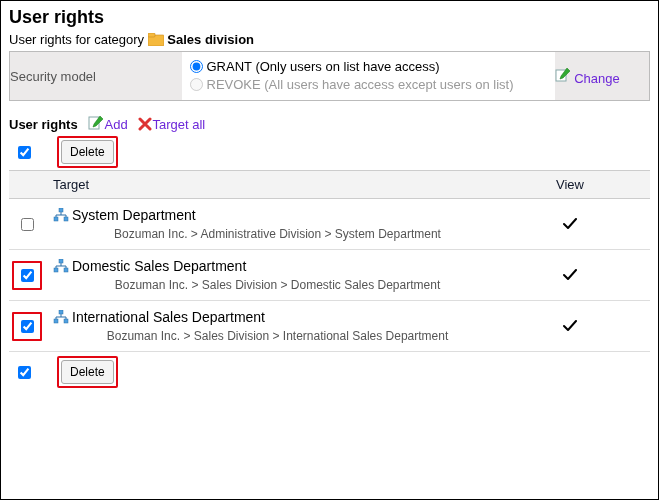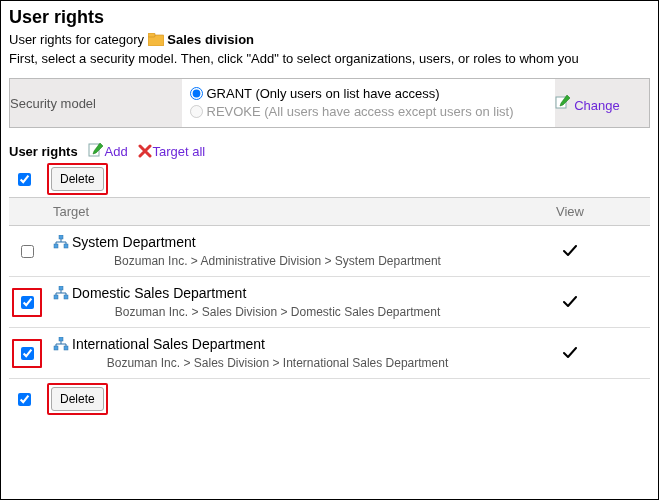--- a/index.html
+++ b/index.html
@@ -68,21 +68,21 @@
   }
   .link { color: #6d28d9; text-decoration: none; cursor: pointer; }
   .ur-row {
     margin-bottom: 4px;
   }
   .ur-row b { font-size: 13px; font-weight: bold; }
   .ur-row .icon-wrap { display: inline-flex; align-items: center; vertical-align: -2px; }
   .action-bar {
     display: flex;
     align-items: center;
-    gap: 8px;
+    gap: 18px;
     margin-bottom: 2px;
   }
   .action-bar .chk {
     width: 30px;
     display: flex;
     justify-content: center;
   }
   .action-bar input[type="checkbox"] { margin: 0; }
   .delete-btn {
     background: #f4f4f4;
@@ -107,21 +107,21 @@
     width: 100%;
     border-collapse: collapse;
     margin-top: 2px;
     table-layout: fixed;
   }
   table.grid th {
     background: #f3f3f3;
     border-top: 1px solid #ccc;
     border-bottom: 1px solid #ccc;
     font-weight: normal;
-    color: #737373;
+    color: #0f172a;
     font-size: 13px;
     padding: 6px 8px;
     text-align: left;
   }
   table.grid th.col-chk { width: 36px; }
   table.grid th.col-view { width: 160px; text-align: center; }
   table.grid td {
     border-bottom: 1px solid #ddd;
     padding: 8px 8px;
     vertical-align: middle;
@@ -161,21 +161,20 @@
   <span>User rights for category </span>
   <span class="folder-icon">
     <svg width="16" height="13" viewBox="0 0 16 13">
           <rect x="0" y="2" width="16" height="11" rx="1" fill="#f5b93d" stroke="#c98a1f" stroke-width="0.6"></rect>
           <rect x="0" y="0" width="7" height="4" rx="1" fill="#f5b93d" stroke="#c98a1f" stroke-width="0.6"></rect>
         </svg>
   </span>
   <b>Sales division</b>
 </div>
 
-<div class="desc-line">First, select a security model. Then, click "Add" to select organizations, users, or roles to whom you</div>
 
 <table class="sec-model">
   <tbody>
         <tr>
     <td class="sec-label">Security model</td>
     <td>
       <div class="sec-radio-box">
         <div class="grant">
           <input type="radio" checked="" style=""><span>GRANT (Only users on list have access)</span>
         </div>

